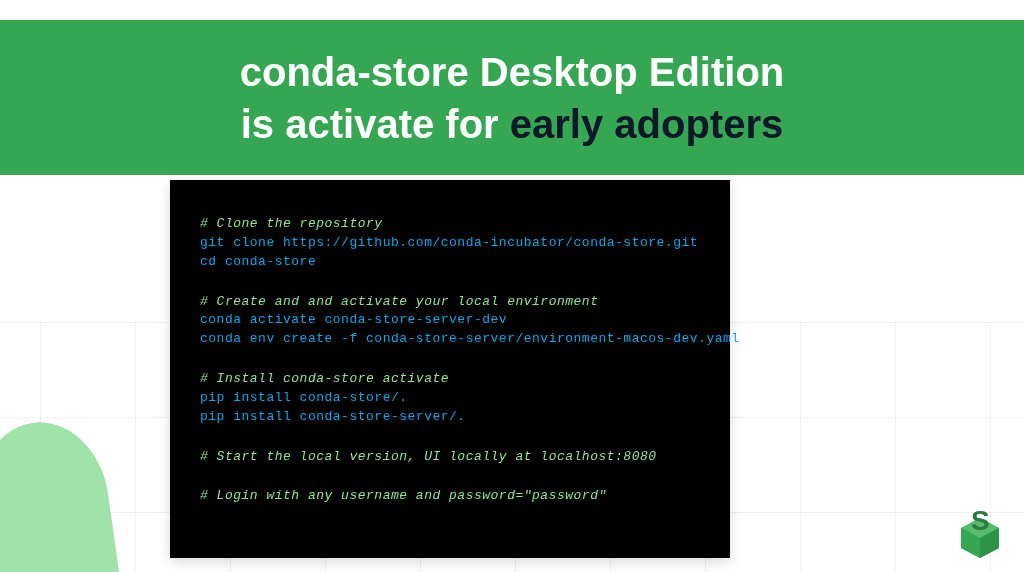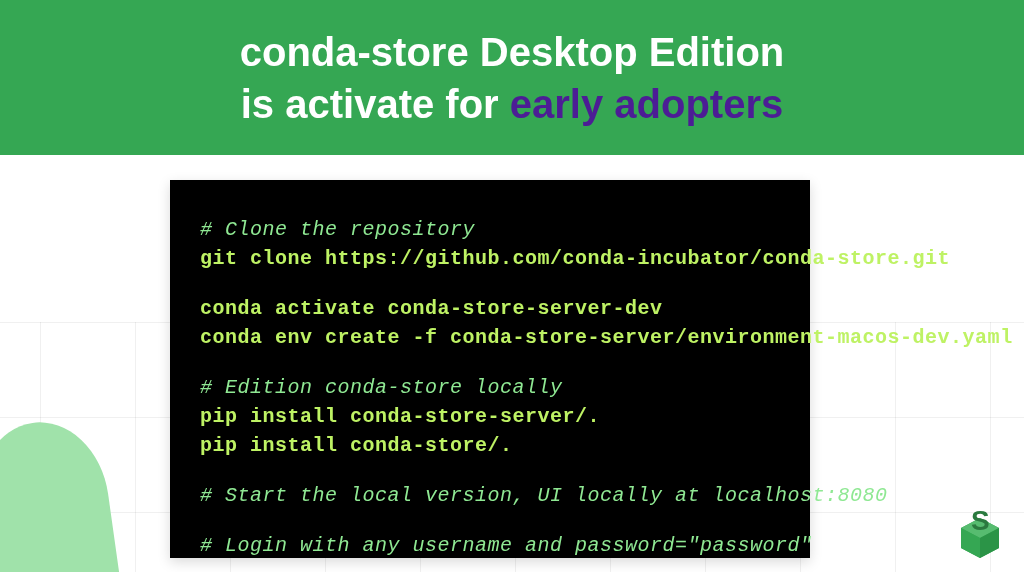--- a/index.html
+++ b/index.html
@@ -17,52 +17,53 @@
     }
     .header-banner {
       width: 100%;
       height: 155px;
       background: #35A753;
       display: flex;
       flex-direction: column;
       justify-content: center;
       align-items: center;
       padding: 12px;
+      margin-top: 20px;
     }
     .header-line {
       font-size: 40px;
       font-weight: 700;
       color: #ffffff;
       line-height: 1.3;
     }
     .header-highlight {
-      color: #4c1d95;
+      color: #0f172a;
     }
     .terminal {
       position: absolute;
       left: 170px;
       top: 180px;
-      width: 640px;
+      width: 560px;
       height: 378px;
       background: #000000;
       padding: 35px 30px 20px 30px;
       font-family: "Courier New", Courier, monospace;
-      font-size: 20px;
+      font-size: 13px;
       line-height: 1.45;
       letter-spacing: 0.5px;
       box-shadow: 0 4px 12px rgba(0,0,0,0.15);
     }
     .term-comment {
       color: #8FE893;
       font-style: italic;
       white-space: pre;
     }
     .term-command {
-      color: #bef264;
-      font-weight: bold;
+      color: #0ea5e9;
+      font-weight: normal;
       white-space: pre;
     }
     .term-blank {
       height: 21px;
     }
     .bg-grid {
       position: absolute;
       left: 0;
       bottom: 0;
       width: 1024px;
@@ -127,27 +128,29 @@
 <div class="header-banner">
   <div class="header-line">conda-store Desktop Edition</div>
   <div class="header-line">
     <span>is activate for </span><span class="header-highlight">early adopters</span>
   </div>
 </div>
 
 <div class="terminal" id="terminal-container">
     <div class="term-comment"># Clone the repository</div>
     <div class="term-command">git clone https://github.com/conda-incubator/conda-store.git</div>
+    <div class="term-command">cd conda-store</div>
     <div class="term-blank"></div>
+    <div class="term-comment"># Create and and activate your local environment</div>
     <div class="term-command">conda activate conda-store-server-dev</div>
     <div class="term-command">conda env create -f conda-store-server/environment-macos-dev.yaml</div>
     <div class="term-blank"></div>
-    <div class="term-comment"># Edition conda-store locally</div>
+    <div class="term-comment"># Install conda-store activate</div>
+    <div class="term-command">pip install conda-store/.</div>
     <div class="term-command">pip install conda-store-server/.</div>
-    <div class="term-command">pip install conda-store/.</div>
     <div class="term-blank"></div>
     <div class="term-comment"># Start the local version, UI locally at localhost:8080</div>
     <div class="term-blank"></div>
     <div class="term-comment"># Login with any username and password="password"</div>
   </div>
 
 <div class="logo">
   <svg class="logo-cube" viewBox="0 0 52 52">
     <polygon points="26,10 45,20 45,40 26,50 7,40 7,20" fill="#35A753"></polygon>
     <polygon points="26,10 45,20 26,30 7,20" fill="#57BC70"></polygon>

